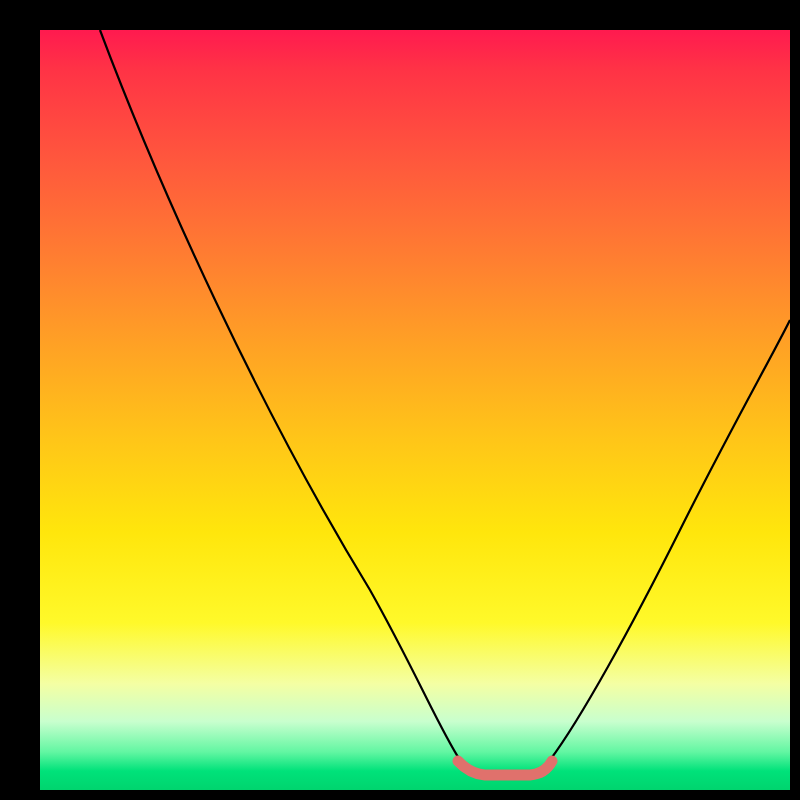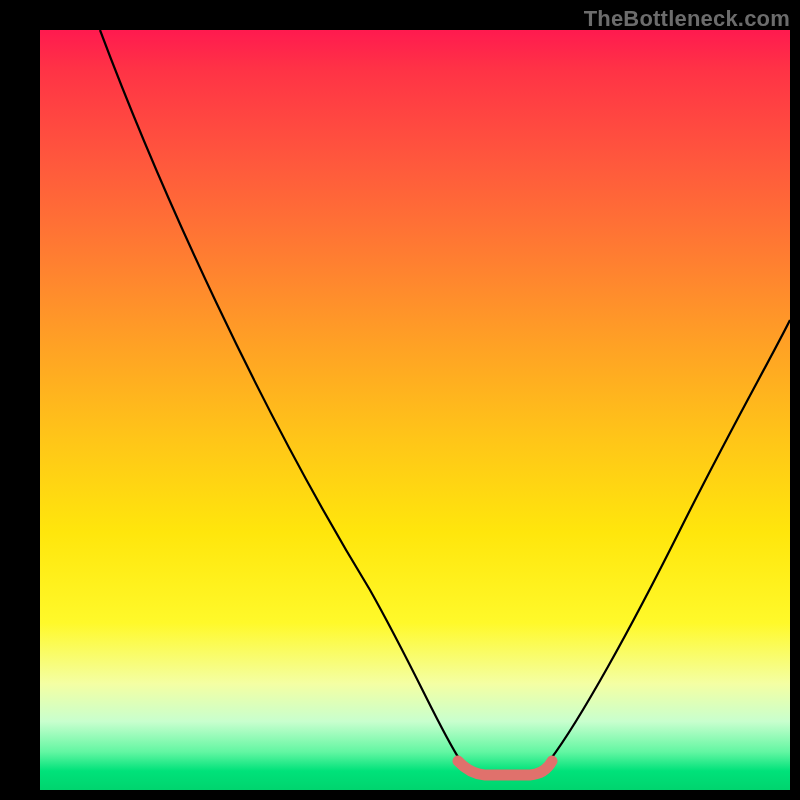--- a/index.html
+++ b/index.html
@@ -55,21 +55,20 @@
   left: 0;
   top: 0;
   width: 750px;
   height: 760px;
 }
 </style>
 </head>
 <body>
 
 <div class="frame">
-  <div class="watermark">TheBottleneck.com</div>
   <div class="plot-area">
     <svg class="curve-svg" viewBox="0 0 750 760" preserveAspectRatio="none">
       <path d="M 60 0
                C 120 160, 220 380, 330 560
                C 375 640, 400 700, 420 730" fill="none" stroke="#000" stroke-width="2.2"></path>
       <path d="M 510 730
                C 540 690, 590 600, 640 500
                C 690 400, 730 330, 750 290" fill="none" stroke="#000" stroke-width="2.2"></path>
       <path d="M 418 731
                Q 430 744 445 745

